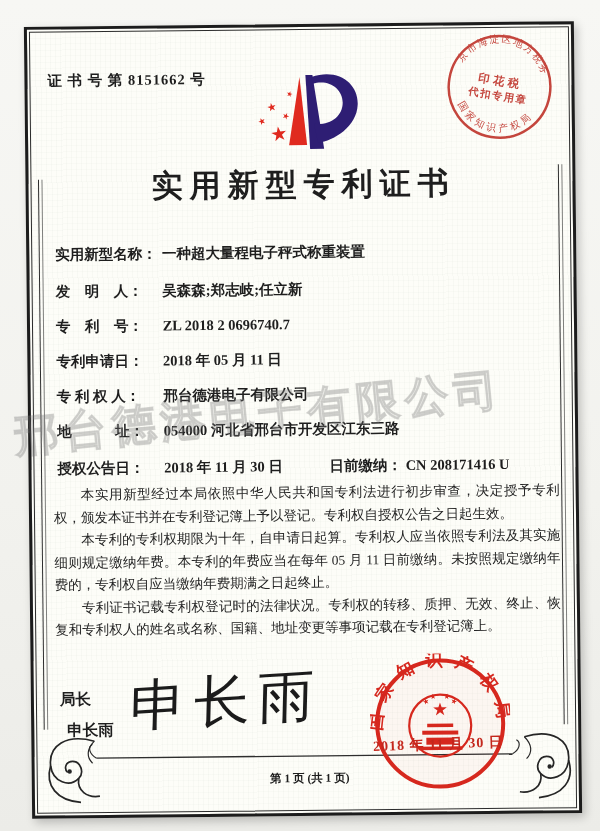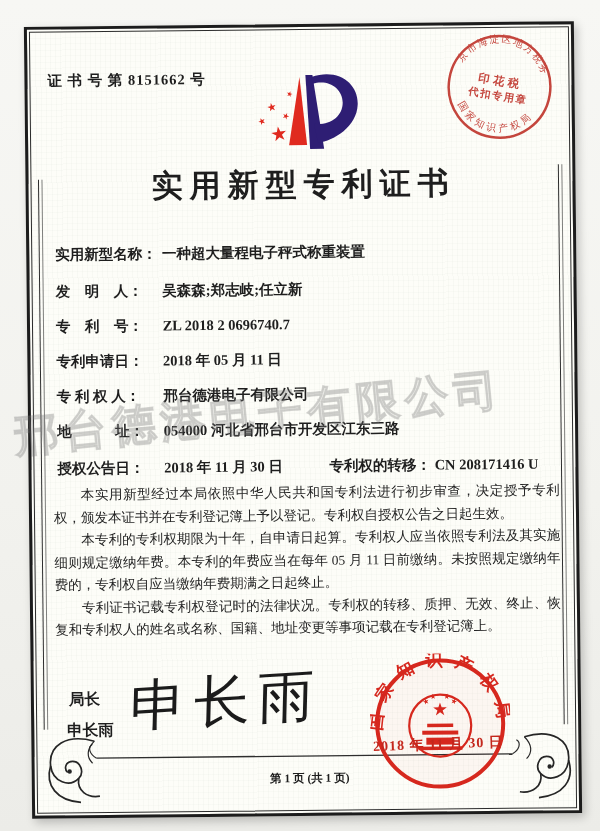--- a/index.html
+++ b/index.html
@@ -28,21 +28,21 @@
   .frow{left:26px;font-size:14.5px;font-weight:600;white-space:nowrap;}
   .frow .lab{display:inline-block;width:103px;}
   .f0{top:216px}.f1{top:253px}.f2{top:288px}.f3{top:323px}.f4{top:358px}.f5{top:393px}.f6{top:430px}
   .grant2{left:298px;top:430px;font-size:14.5px;font-weight:600;white-space:nowrap;}
   .paras{left:22px;width:506px;top:455px;font-size:13.5px;line-height:22.5px;
          text-align:justify;font-weight:500;color:#242424;}
   .paras p{margin:0;text-indent:2em;}
   .watermark{left:-18px;top:350px;width:640px;white-space:nowrap;font-size:44px;font-weight:bold;
     letter-spacing:5px;color:rgba(135,135,135,.15);-webkit-text-stroke:1px rgba(115,115,115,.26);
     transform:rotate(-5deg);z-index:3;pointer-events:none;}
-  .sig-role{left:35px;top:660px;font-size:15.5px;font-weight:600;}
+  .sig-role{left:26px;top:660px;font-size:15.5px;font-weight:600;}
   .sig-name{left:33px;top:691px;font-size:15.5px;font-weight:600;}
   .sig-script{left:96px;top:636px;font-size:56px;letter-spacing:8px;color:#1b1b1b;
     font-family:"DejaVu Serif",serif;transform:rotate(-3deg) skewX(-5deg);z-index:3;}
   .seal-svg{left:336px;top:628px;z-index:4;}
   .seal-date{left:316px;top:710px;width:176px;text-align:center;font-size:14px;font-weight:bold;
     color:#c4271d;letter-spacing:1px;transform:rotate(-1.5deg);z-index:5;}
   .footer{left:0;width:550px;text-align:center;top:744px;font-size:11.5px;font-weight:600;}
   svg text{font-family:"Liberation Serif","DejaVu Serif",serif;}
 </style>
 </head>
@@ -139,21 +139,21 @@
   </div>
   <div class="frow f5">
     <span class="lab">地　　　址：</span>
     <span class="val">054000 河北省邢台市开发区江东三路</span>
   </div>
   <div class="frow f6">
     <span class="lab">授权公告日：</span>
     <span class="val">2018 年 11 月 30 日</span>
   </div>
   <div class="grant2">
-    <span class="lab2">专利权的转移：</span>
+    <span class="lab2">日前缴纳：</span>
     <span class="val">CN 208171416 U</span>
   </div>
 
   <div class="paras">
     <p>本实用新型经过本局依照中华人民共和国专利法进行初步审查，决定授予专利权，颁发本证书并在专利登记簿上予以登记。专利权自授权公告之日起生效。</p>
     <p>本专利的专利权期限为十年，自申请日起算。专利权人应当依照专利法及其实施细则规定缴纳年费。本专利的年费应当在每年 05 月 11 日前缴纳。未按照规定缴纳年费的，专利权自应当缴纳年费期满之日起终止。</p>
     <p>专利证书记载专利权登记时的法律状况。专利权的转移、质押、无效、终止、恢复和专利权人的姓名或名称、国籍、地址变更等事项记载在专利登记簿上。</p>
   </div>
 
   <div class="watermark">邢台德港电子有限公司</div>

